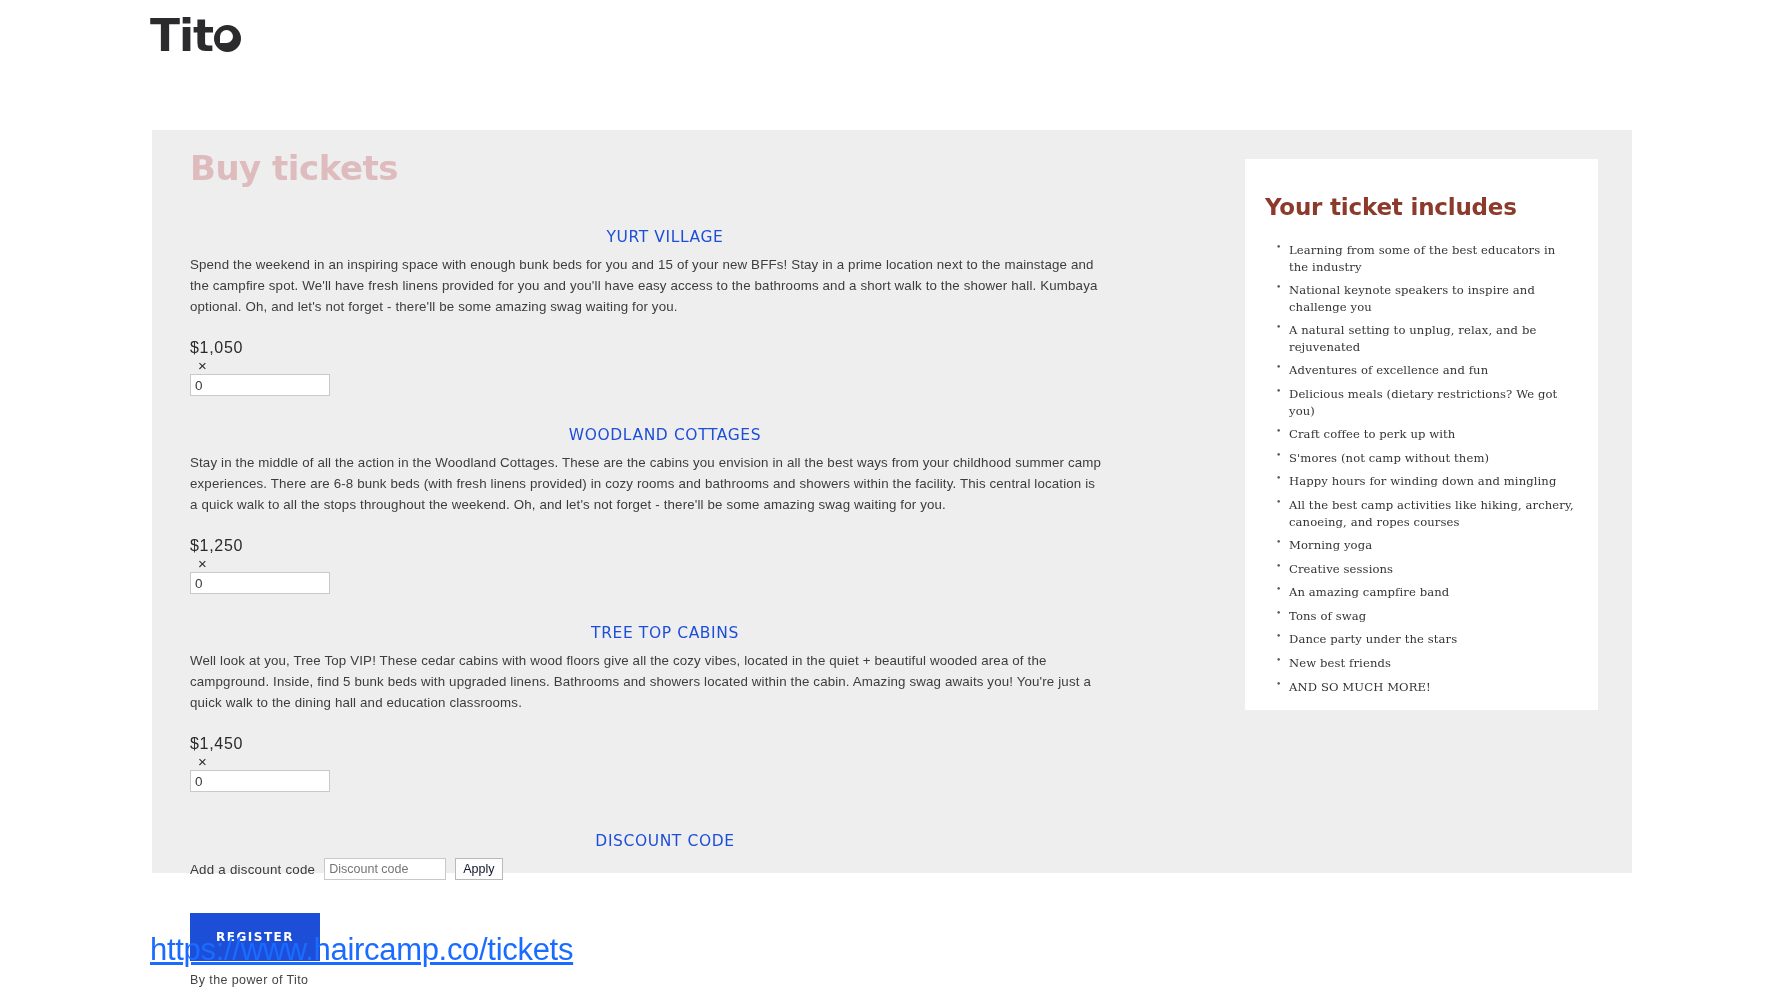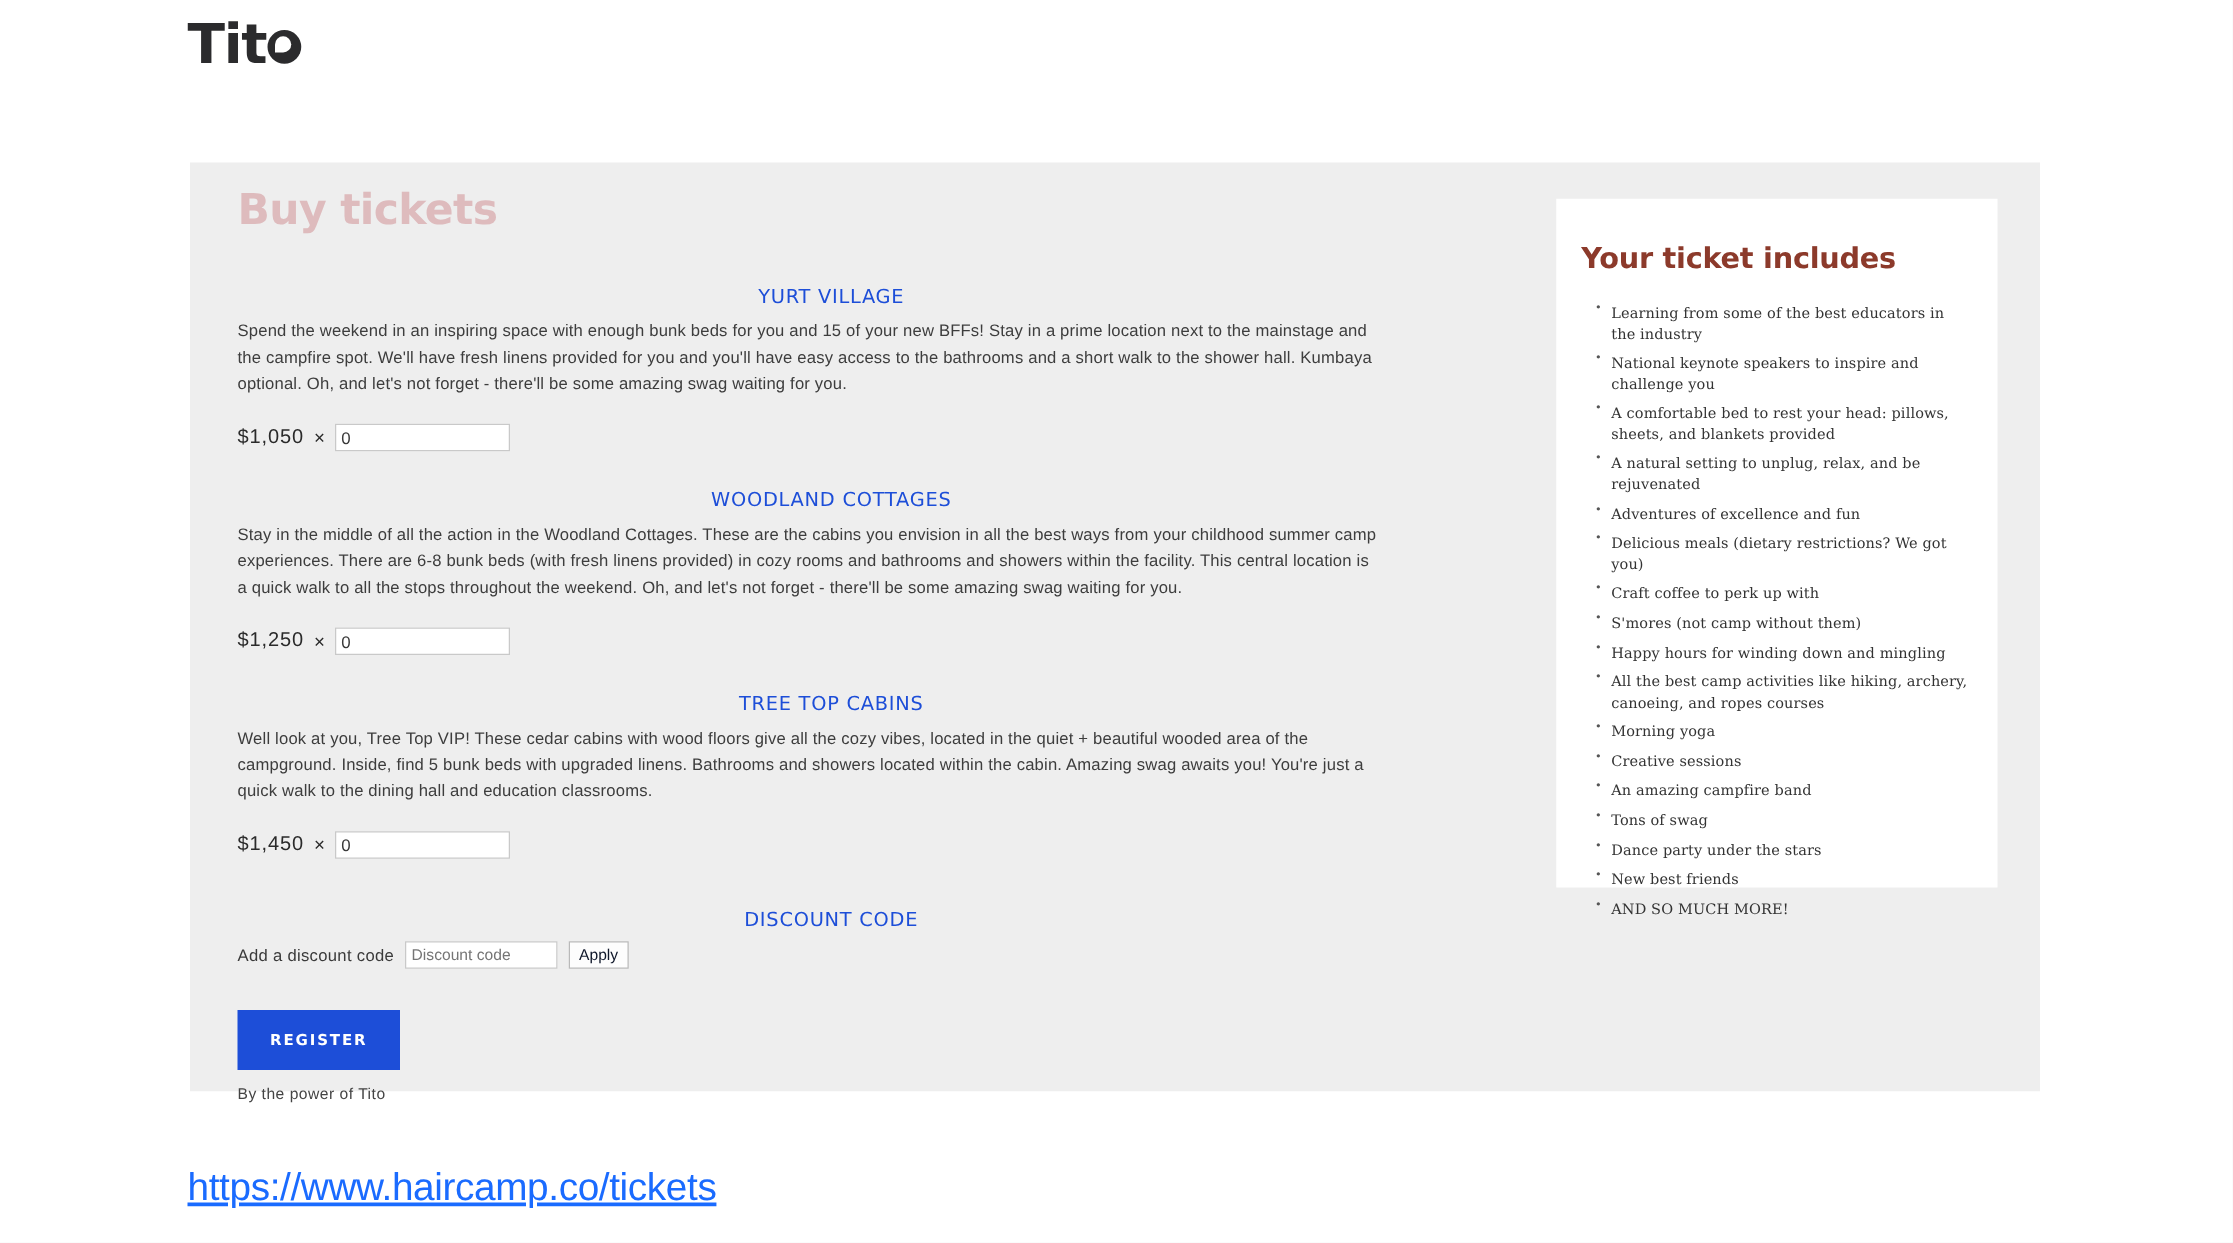--- a/index.html
+++ b/index.html
@@ -101,22 +101,23 @@
     font-size: 13.3px;
     line-height: 1.58;
     color: #3d3d3d;
     margin: 0 0 22px 0;
     max-width: 915px;
     letter-spacing: 0.15px;
   }
 
   .price-row {
     display: flex;
-    align-items: center;
+    align-items: flex-start;
     gap: 0;
+    flex-direction: column;
   }
   .price {
     font-size: 16px;
     color: #2a2a2a;
     letter-spacing: 0.7px;
     white-space: nowrap;
   }
   .times {
     font-size: 15px;
     color: #2a2a2a;
@@ -306,21 +307,20 @@
     <button class="register-btn">REGISTER</button>
     <div class="power-of-tito">By the power of Tito</div>
 
   </div>
 
   <div class="ticket-card">
     <h2 class="card-heading">Your ticket includes</h2>
     <ul class="includes-list">
       <li>Learning from some of the best educators in the industry</li>
       <li>National keynote speakers to inspire and challenge you</li>
-      <li>A comfortable bed to rest your head: pillows, sheets, and blankets provided</li>
       <li>A natural setting to unplug, relax, and be rejuvenated</li>
       <li>Adventures of excellence and fun</li>
       <li>Delicious meals (dietary restrictions? We got you)</li>
       <li>Craft coffee to perk up with</li>
       <li>S'mores (not camp without them)</li>
       <li>Happy hours for winding down and mingling</li>
       <li>All the best camp activities like hiking, archery, canoeing, and ropes courses</li>
       <li>Morning yoga</li>
       <li>Creative sessions</li>
       <li>An amazing campfire band</li>

